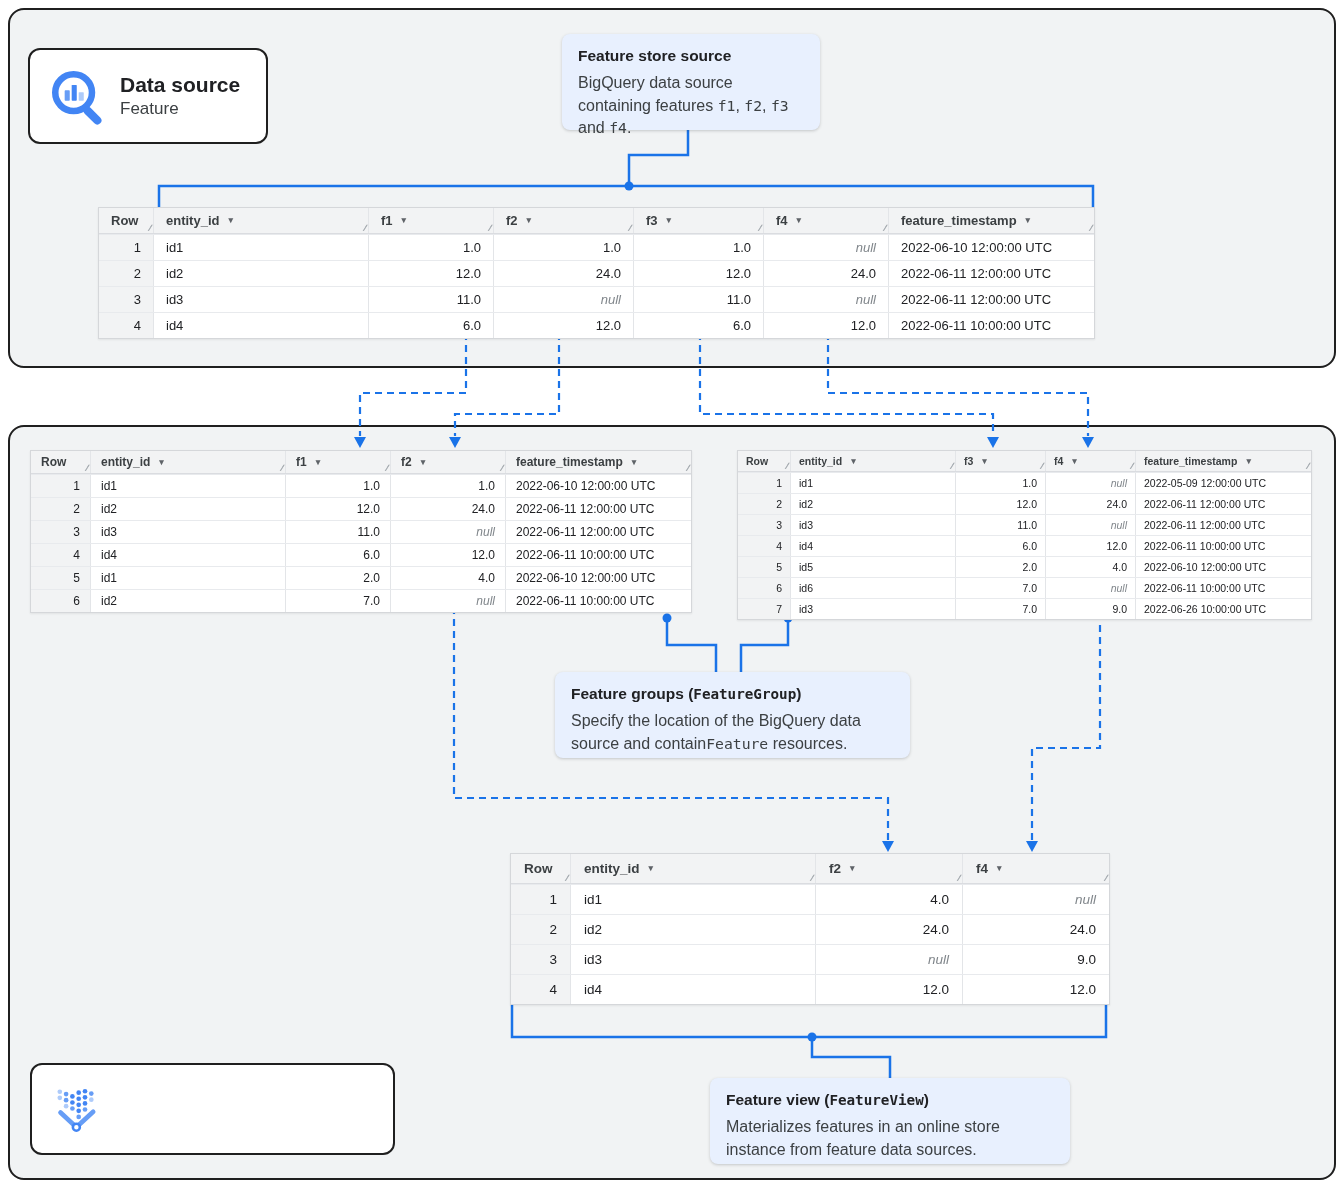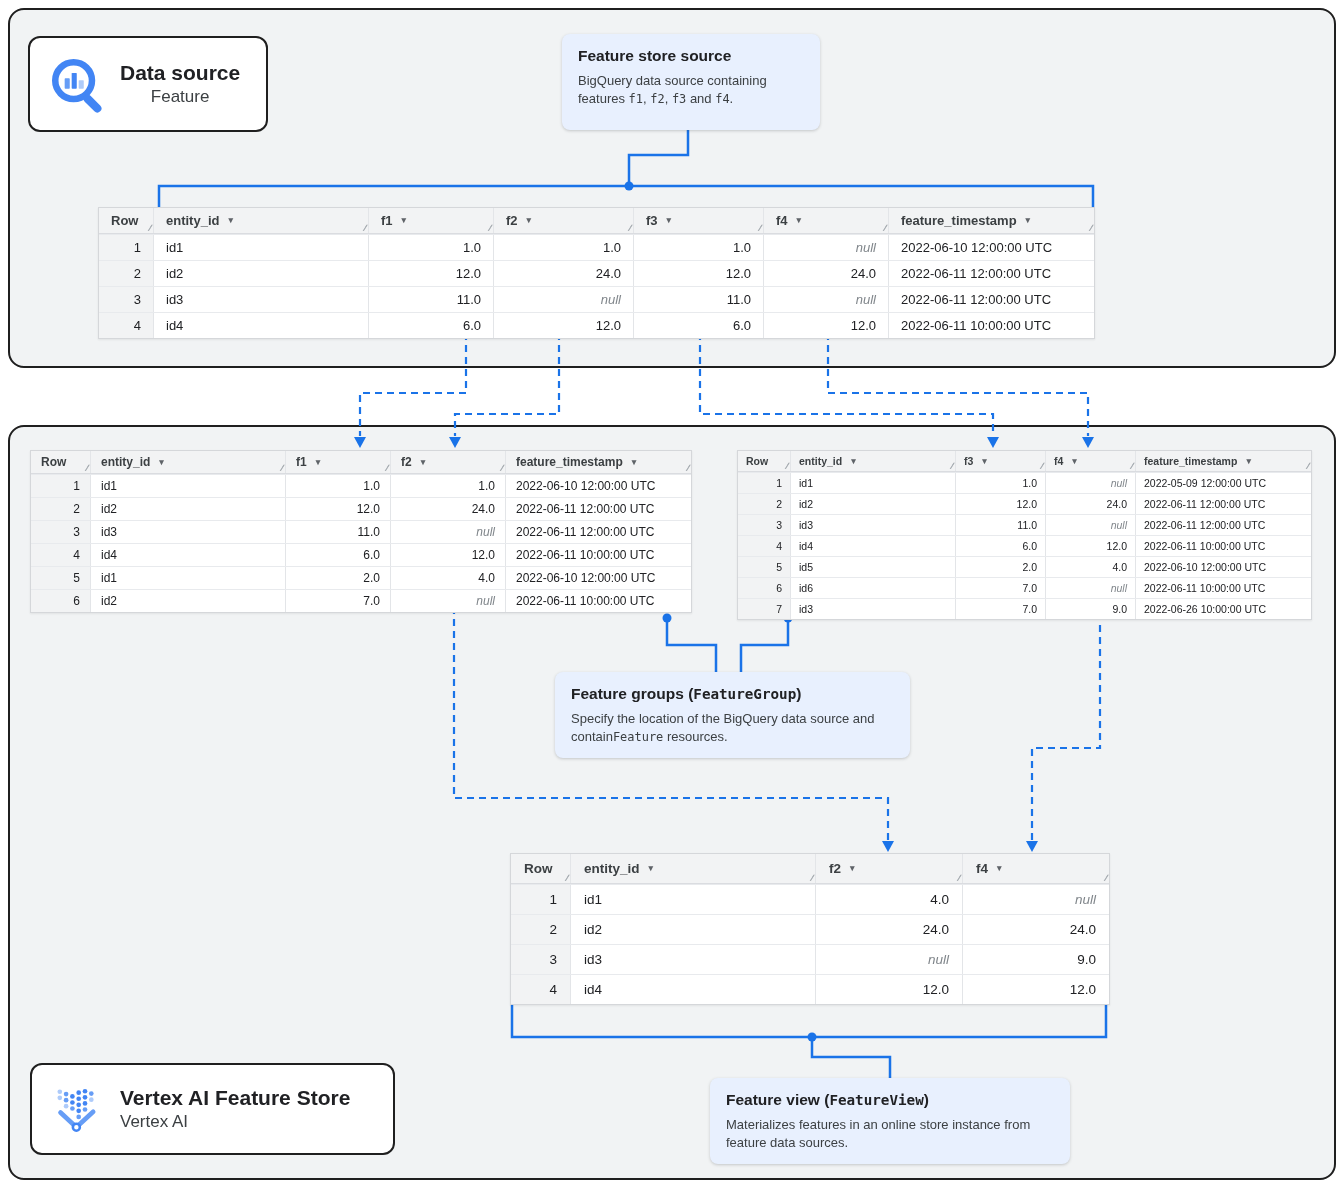--- a/index.html
+++ b/index.html
@@ -15,31 +15,31 @@
   
   #conn{position:absolute;left:0;top:0;pointer-events:none;}
   .solid{fill:none;stroke:#1a73e8;stroke-width:2.5px;}
   .dashed{fill:none;stroke:#1a73e8;stroke-width:2.2px;stroke-dasharray:7 5;}
   .dot{fill:#1a73e8;}
   .ahead{fill:#1a73e8;}
 
   
   .badge{position:absolute;background:#ffffff;border:2px solid #1f1f1f;border-radius:12px;
          box-sizing:border-box;display:flex;align-items:center;gap:14px;padding:0 18px;}
-  #badge-ds{left:28px;top:36px;width:240px;height:96px;text-align:center;}
+  #badge-ds{left:28px;top:48px;width:240px;height:96px;}
   #badge-vx{left:30px;top:1063px;width:365px;height:92px;}
   .badge .ttl{font-size:21px;font-weight:bold;color:#202124;line-height:1.25;}
   .badge .sub{font-size:17px;color:#3c4043;line-height:1.3;}
   .badge svg{flex:0 0 auto;}
 
   
   .callout{position:absolute;background:#e8f0fe;border-radius:8px;box-sizing:border-box;
            padding:13px 16px;box-shadow:0 1px 3px rgba(60,64,67,.25);}
   .callout .c-title{font-size:15.5px;font-weight:bold;color:#202124;margin-bottom:7px;}
-  .callout .c-body{font-size:13px;color:#3c4043;line-height:1.42;}
+  .callout .c-body{font-size:16px;color:#3c4043;line-height:1.42;}
   #co-fds{left:562px;top:34px;width:258px;height:96px;}
   #co-fg{left:555px;top:672px;width:355px;height:86px;}
   #co-fv{left:710px;top:1078px;width:360px;height:86px;}
 
   
   .tbl{position:absolute;background:#ffffff;border:1px solid #d5d7da;box-sizing:content-box;
        box-shadow:0 1px 2px rgba(0,0,0,.07);}
   .tr{display:flex;align-items:stretch;}
   .th,.td{box-sizing:border-box;border-right:1px solid #e3e5e8;display:flex;align-items:center;
           overflow:hidden;white-space:nowrap;position:relative;}
@@ -441,19 +441,15 @@
         <circle cx="15.0" cy="4.4" r="1"></circle>
           <circle cx="15.0" cy="7.0" r="1"></circle>
           <circle cx="15.0" cy="9.6" r="1"></circle>
         <circle cx="15.0" cy="12.2" r="1" fill="#669df6"></circle>
         <circle cx="17.7" cy="5.4" r="1" fill="#669df6"></circle>
           <circle cx="17.7" cy="8.0" r="1" fill="#aecbfa"></circle>
       </g>
       <path d="M4.5 13.5 L11.3 19.8 L18.5 13.2" fill="none" stroke="#669df6" stroke-width="2" stroke-linecap="round" stroke-linejoin="round"></path>
       <circle cx="11.3" cy="19.8" r="1.5" fill="#ffffff" stroke="#4285f4" stroke-width="1.1"></circle>
     </svg>
-    <div>
-      <div class="ttl">Vertex AI Feature Store</div>
-      <div class="sub">Vertex AI</div>
-    </div>
   </div>
 
 </div>
 
 </body></html>

